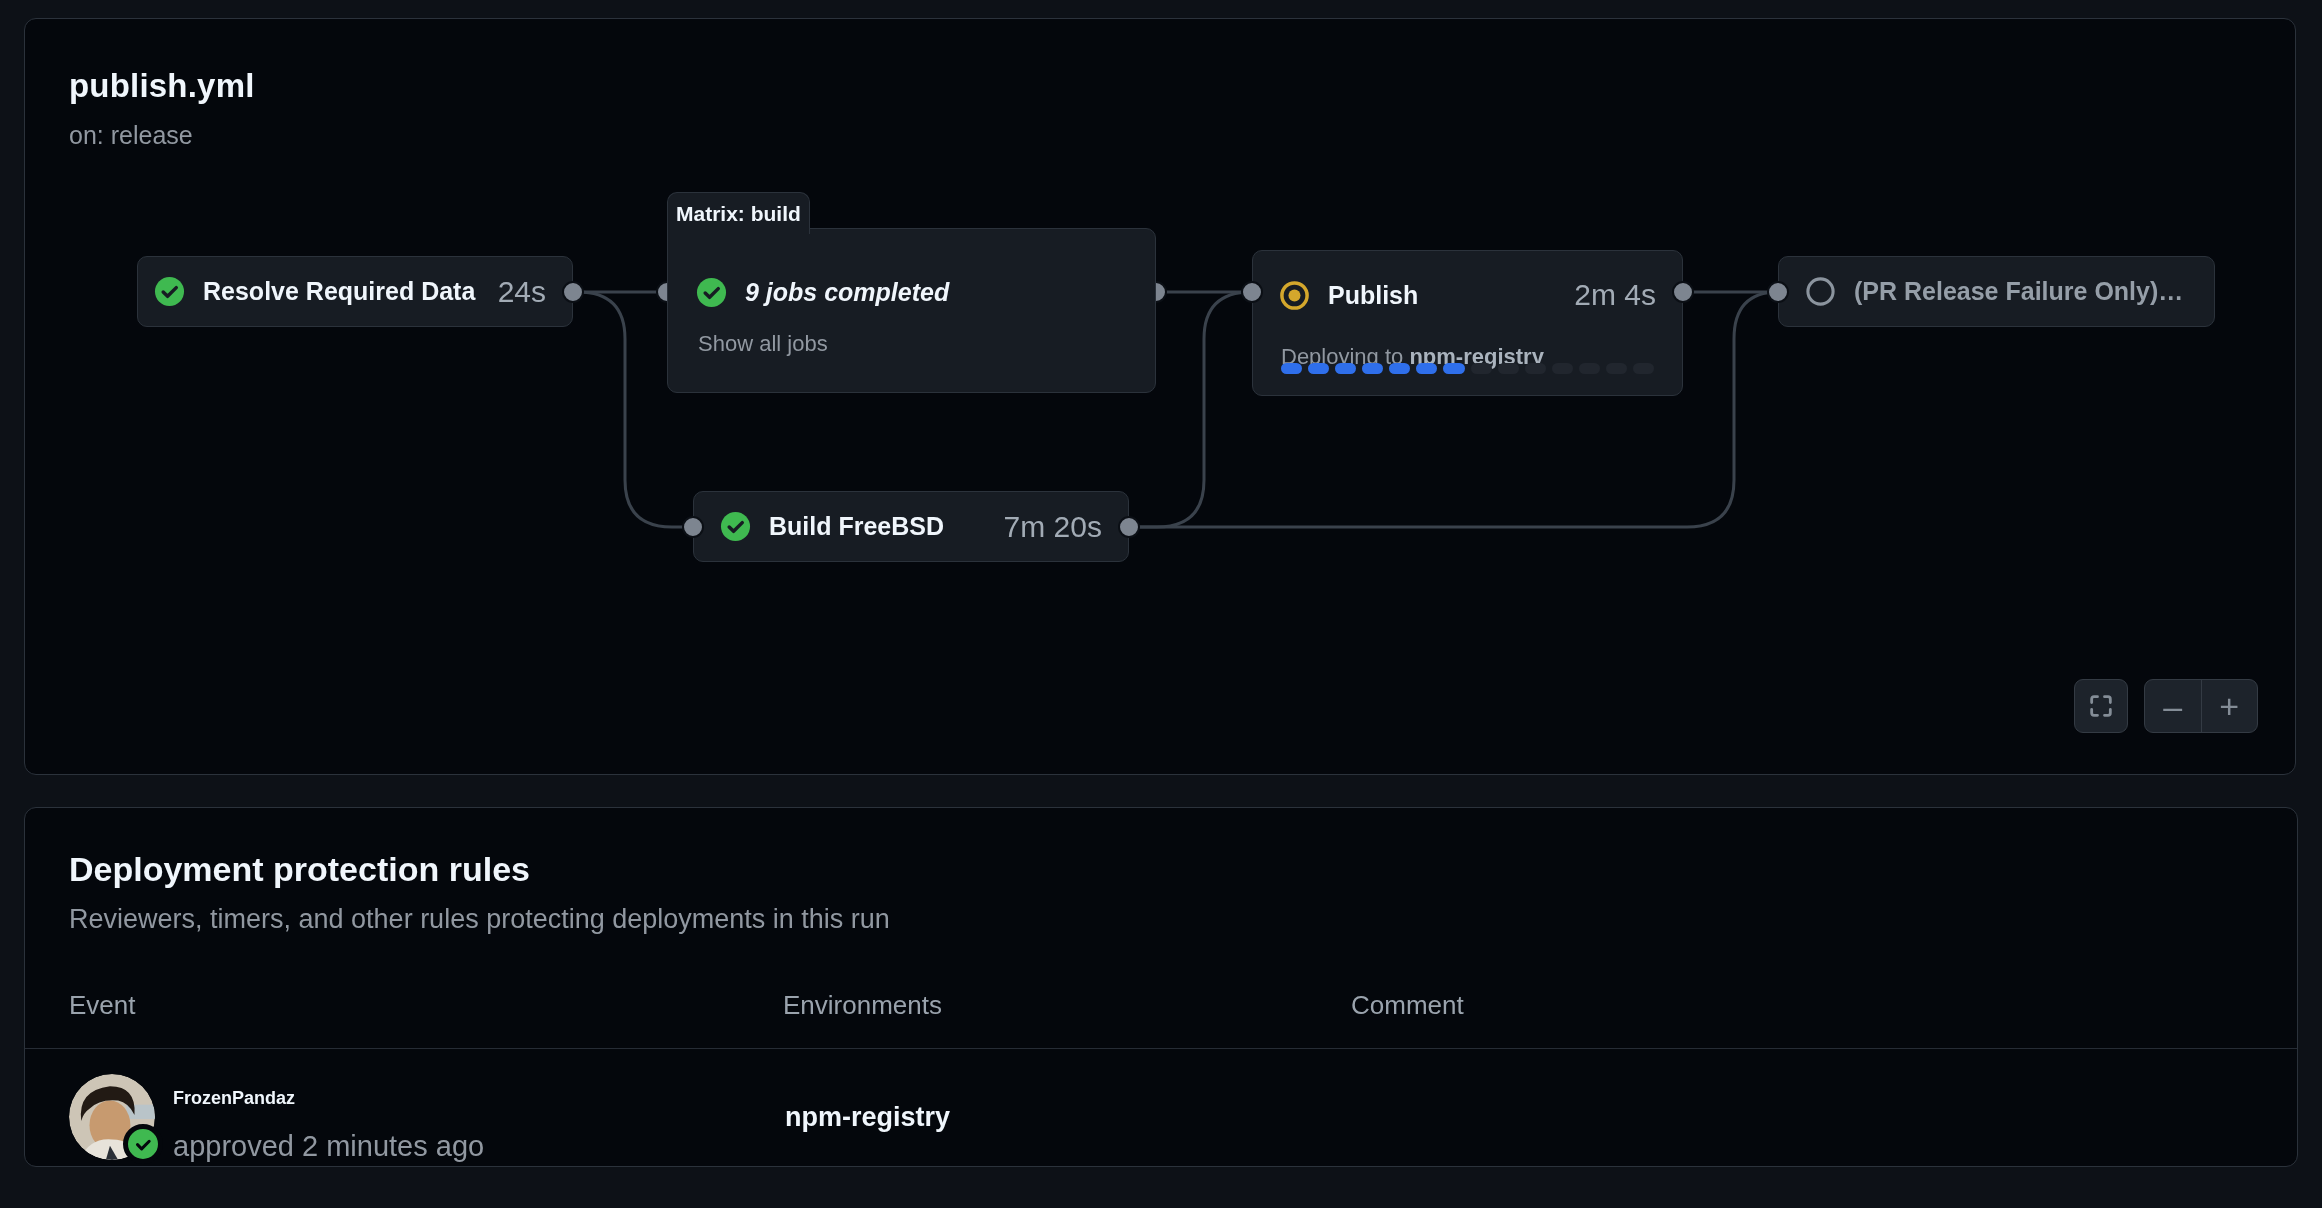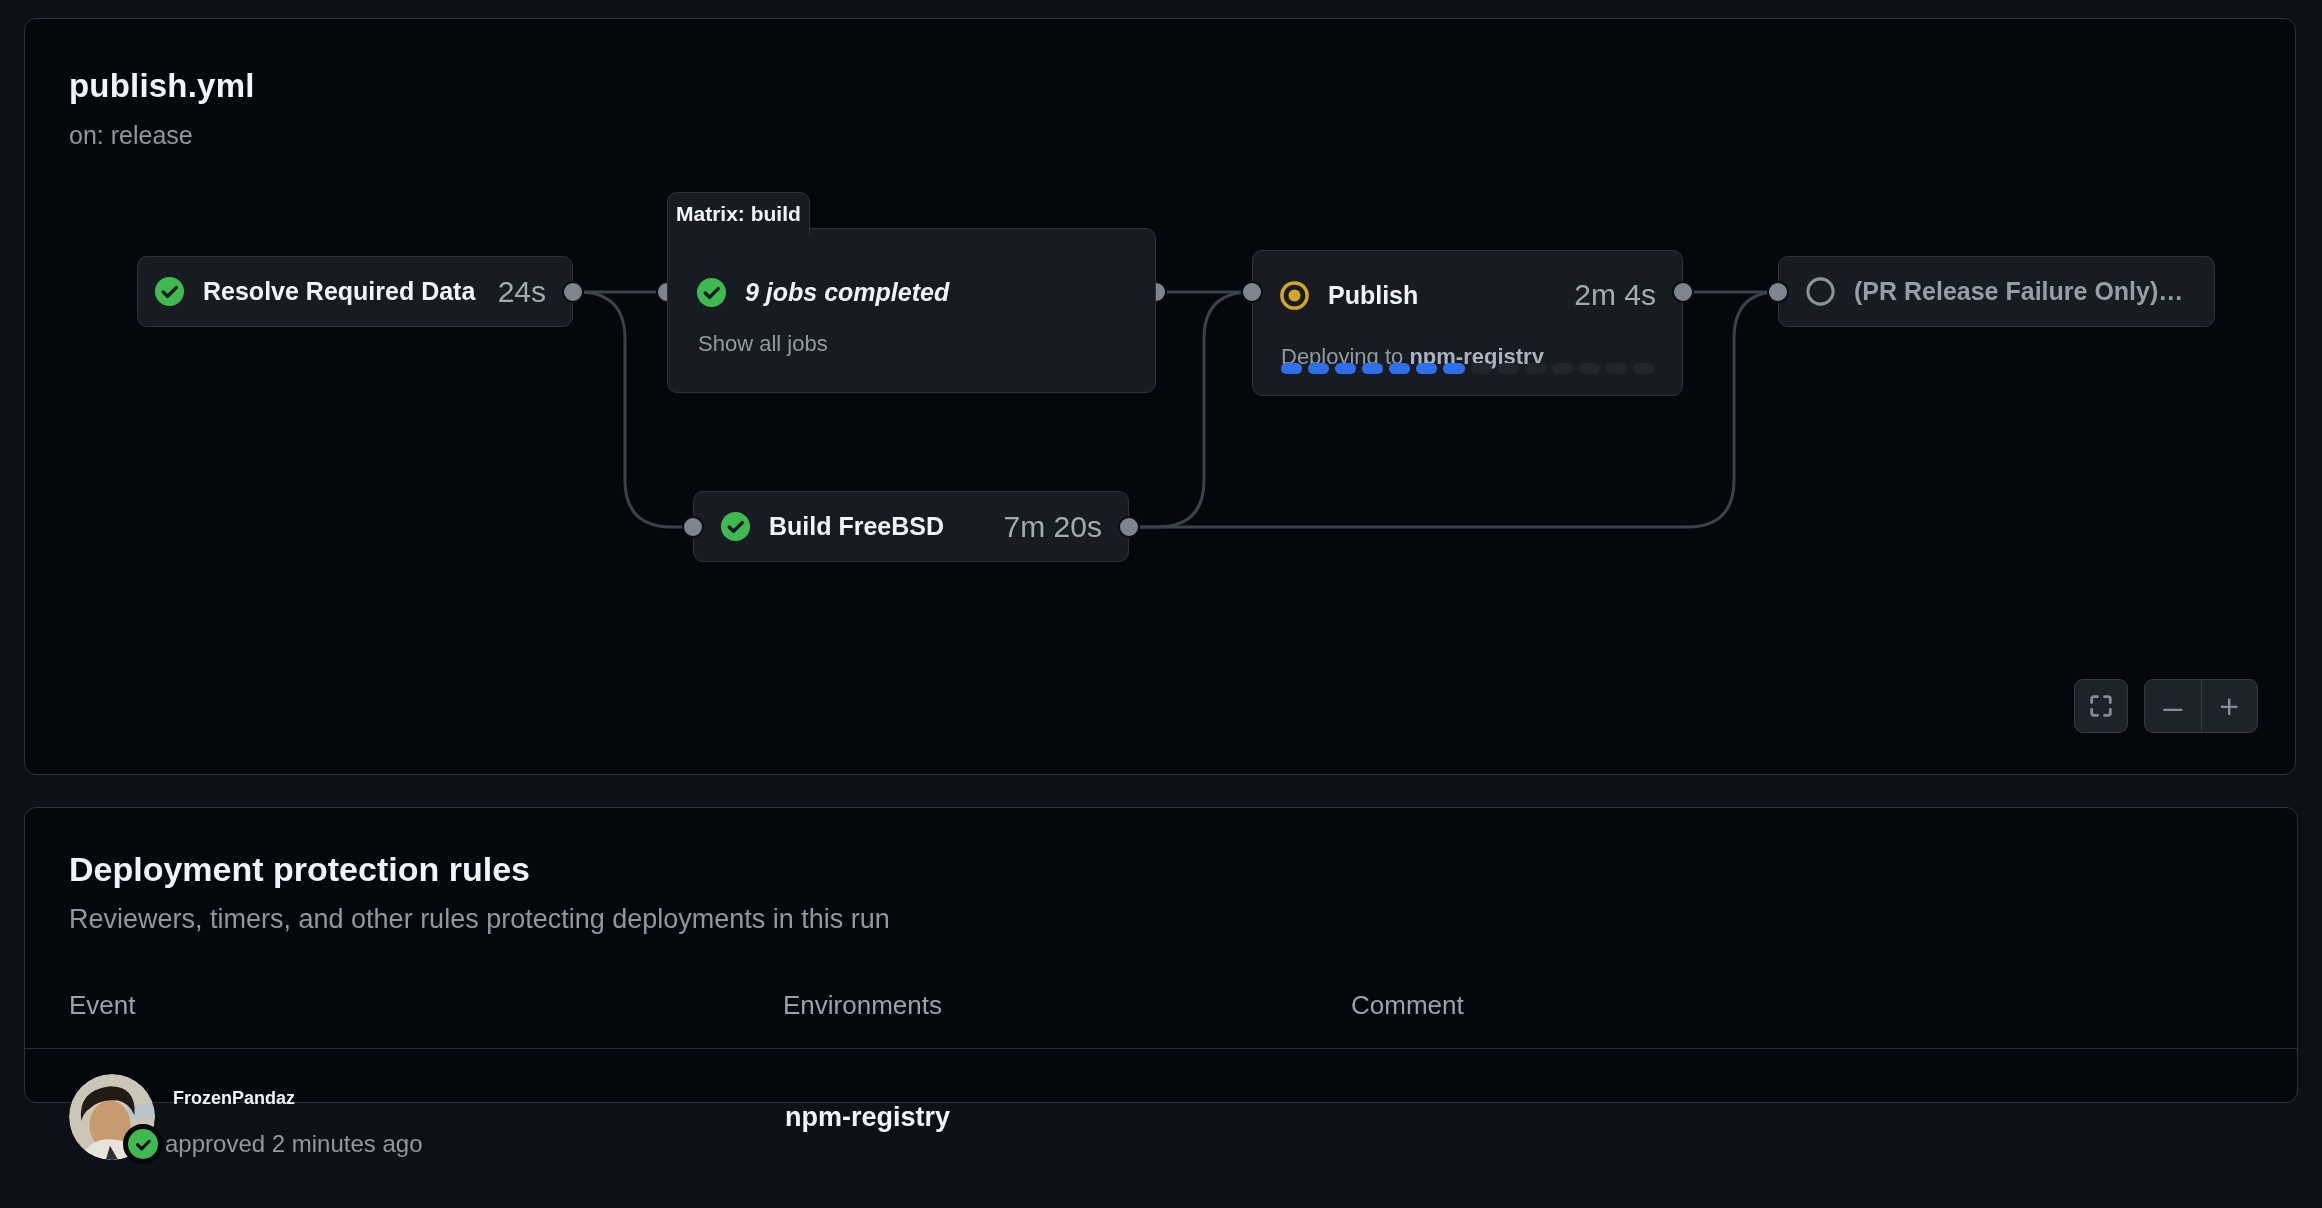--- a/index.html
+++ b/index.html
@@ -61,37 +61,37 @@
     color:var(--control-icon,#848d97); cursor:pointer; }
   #fullscreen-btn { left:2049px; top:660px; width:54px; height:54px; }
   #zoom-group { position:absolute; left:2119px; top:660px; width:114px; height:54px;
     background:var(--control-bg,#1d232b); border:1px solid var(--control-border,#343b44);
     border-radius:9px; display:flex; }
   .zoom-cell { flex:1; display:flex; align-items:center; justify-content:center;
     font-size:34px; color:var(--control-icon,#848d97); cursor:pointer; }
   #zoom-divider { width:1px; background:var(--control-border,#343b44); }
 
   
-  #rules-panel { left:24px; top:807px; width:2274px; height:296px; }
+  #rules-panel { left:24px; top:807px; width:2274px; height:360px; }
   #rules-title { position:absolute; left:44px; top:42px; font-size:34px; font-weight:bold;
     color:var(--text-primary,#f0f6fc); }
   #rules-subtitle { position:absolute; left:44px; top:96px; font-size:27px;
     color:var(--text-secondary,#9198a1); }
   .col-header { position:absolute; top:182px; font-size:26px; color:#9aa3ad; }
   #col-event { left:44px; } #col-environments { left:758px; } #col-comment { left:1326px; }
   #header-divider { position:absolute; left:0; right:0; top:240px; height:1px; background:var(--divider,#262c35); }
 
   #avatar-wrap { position:absolute; left:44px; top:266px; width:86px; height:86px; cursor:pointer; }
   #avatar { width:86px; height:86px; border-radius:50%; overflow:hidden; display:block; }
   #avatar-badge { position:absolute; right:-8px; bottom:-4px; width:40px; height:40px; border-radius:50%;
     background:var(--success,#3fb950); border:5px solid var(--panel-bg,#04070c);
     display:flex; align-items:center; justify-content:center; }
   #row-user { position:absolute; left:148px; top:280px; font-size:18px; font-weight:bold;
     color:var(--text-primary,#f0f6fc); cursor:pointer; }
-  #row-event { position:absolute; left:140px; top:322px; font-size:24px;
+  #row-event { position:absolute; left:148px; top:322px; font-size:29px;
     color:var(--text-secondary,#9198a1); }
   #row-environment { position:absolute; left:760px; top:294px; font-size:27px; font-weight:bold;
     color:var(--text-primary,#f0f6fc); }
 </style>
 </head>
 <body>
 
 <div class="panel" id="graph-panel">
   <div id="graph-title">publish.yml</div>
   <div id="graph-trigger">on: release</div>

